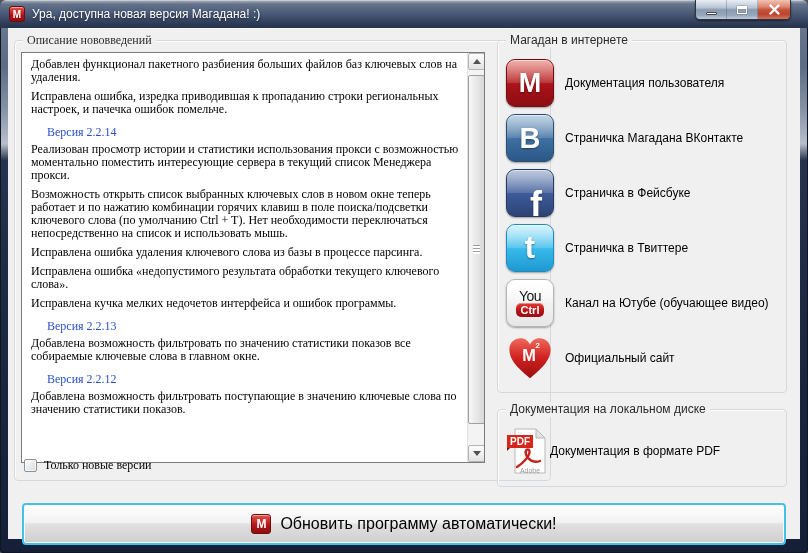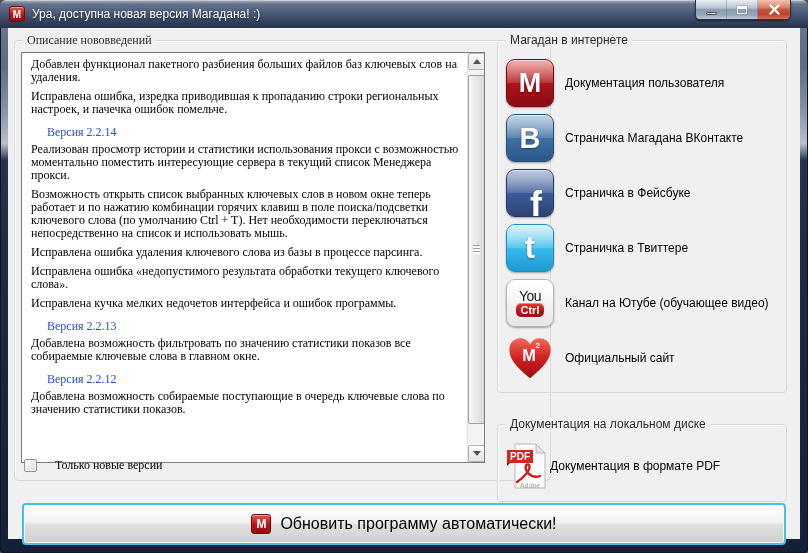--- a/index.html
+++ b/index.html
@@ -45,21 +45,21 @@
   .client { position:absolute; left:8px; right:8px; top:28px; bottom:14px;
     background:#f0f0f0; box-shadow:inset 0 1px 0 rgba(255,255,255,.5); }
 
   .groupbox { position:absolute; border:1px solid #d5d9de; border-radius:4px;
     box-shadow:inset 1px 1px 0 rgba(255,255,255,.85); }
   .grouplabel { position:absolute; top:-8px; left:8px; background:#f0f0f0; padding:0 4px;
     font-size:12px; color:#2b2b2b; line-height:15px; white-space:nowrap; }
 
   #gb-changelog { left:6px;  top:12px; width:537px; height:441px;font-family:Liberation Serif, serif; }
   #gb-internet  { left:489px; top:12px; width:290px; height:353px; }
-  #gb-pdf       { left:489px; top:396px; width:290px; height:78px; }
+  #gb-pdf       { left:489px; top:381px; width:290px; height:78px; }
 
   
   .cl-view { position:absolute; left:6px; top:11px; width:464px; height:411px;
     background:#fff; border:1px solid #7b7b7b; overflow:hidden; }
   .cl-body { position:absolute; left:0; top:0; right:17px; bottom:0; padding:5px 8px 0 9px;
     font-size:12px; line-height:13px; color:#000; overflow:hidden; }
   .cl-ver { color:#2b50c6; padding-left:16px; margin:10px 0 4px; }
   .cl-body .cl-ver:first-child { margin-top:2px; }
   .cl-par { margin:0 0 6px; }
 
@@ -70,21 +70,21 @@
     display:flex; align-items:center; justify-content:center; }
   .sb-btn.up { top:0; } .sb-btn.down { bottom:0; }
   .tri-up   { width:0; height:0; border-left:4px solid transparent; border-right:4px solid transparent; border-bottom:5px solid #4e5357; }
   .tri-down { width:0; height:0; border-left:4px solid transparent; border-right:4px solid transparent; border-top:5px solid #4e5357; }
   .sb-thumb { position:absolute; left:0; top:22px; width:17px; height:349px;
     background:linear-gradient(90deg,#f8f8f8,#e9e9e9 45%,#d9d9d9); border:1px solid #9c9fa1; border-radius:2px; }
   .sb-grip { position:absolute; left:4px; top:50%; margin-top:-5px; width:7px; height:9px;
     background:repeating-linear-gradient(180deg,#9c9fa1 0 1px,#ffffff 1px 3px); }
 
   
-  .chk-row { position:absolute; left:9px; bottom:7px; display:flex; align-items:center; gap:18px; }
+  .chk-row { position:absolute; left:9px; bottom:7px; display:flex; align-items:center; gap:7px; }
   .chk-box { width:13px; height:13px; border:1px solid #8e9094; border-radius:2px;
     background:linear-gradient(135deg,#fcfcfc,#e2e6ea 70%,#d2d7dc); box-shadow:inset 0 0 0 1px rgba(255,255,255,.7); }
   .chk-label { font-size:12px; color:#000; }
 
   
   .links { position:absolute; left:8px; top:18px; right:6px; }
   .link-row { display:flex; align-items:center; gap:11px; height:48px; margin-bottom:7px; cursor:pointer; }
   .link-label { font-size:12px; color:#000; }
 
   .tile { position:relative; width:48px; height:48px; border-radius:9px; flex:0 0 48px;
@@ -155,21 +155,21 @@
             <div class="cl-par">Исправлена ошибка, изредка приводившая к пропаданию строки региональных настроек, и пачечка ошибок помельче.</div>
             <div class="cl-ver">Версия 2.2.14</div>
             <div class="cl-par">Реализован просмотр истории и статистики использования прокси с возможностью моментально поместить интересующие сервера в текущий список Менеджера прокси.</div>
             <div class="cl-par">Возможность открыть список выбранных ключевых слов в новом окне теперь работает и по нажатию комбинации горячих клавиш в поле поиска/подсветки ключевого слова (по умолчанию Ctrl + T). Нет необходимости переключаться непосредственно на список и использовать мышь.</div>
             <div class="cl-par">Исправлена ошибка удаления ключевого слова из базы в процессе парсинга.</div>
             <div class="cl-par">Исправлена ошибка «недопустимого результата обработки текущего ключевого слова».</div>
             <div class="cl-par">Исправлена кучка мелких недочетов интерфейса и ошибок программы.</div>
             <div class="cl-ver">Версия 2.2.13</div>
             <div class="cl-par">Добавлена возможность фильтровать по значению статистики показов все собираемые ключевые слова в главном окне.</div>
             <div class="cl-ver">Версия 2.2.12</div>
-            <div class="cl-par">Добавлена возможность собираемые поступающие в очередь ключевые слова по значению статистики показов.</div>
+            <div class="cl-par">Добавлена возможность фильтровать поступающие в значению ключевые слова по значению статистики показов.</div>
           </div>
         <div class="sb">
           <div class="sb-btn up">
               <span class="tri-up"></span>
             </div>
           <div class="sb-thumb">
               <span class="sb-grip"></span>
             </div>
           <div class="sb-btn down">
               <span class="tri-down"></span>

